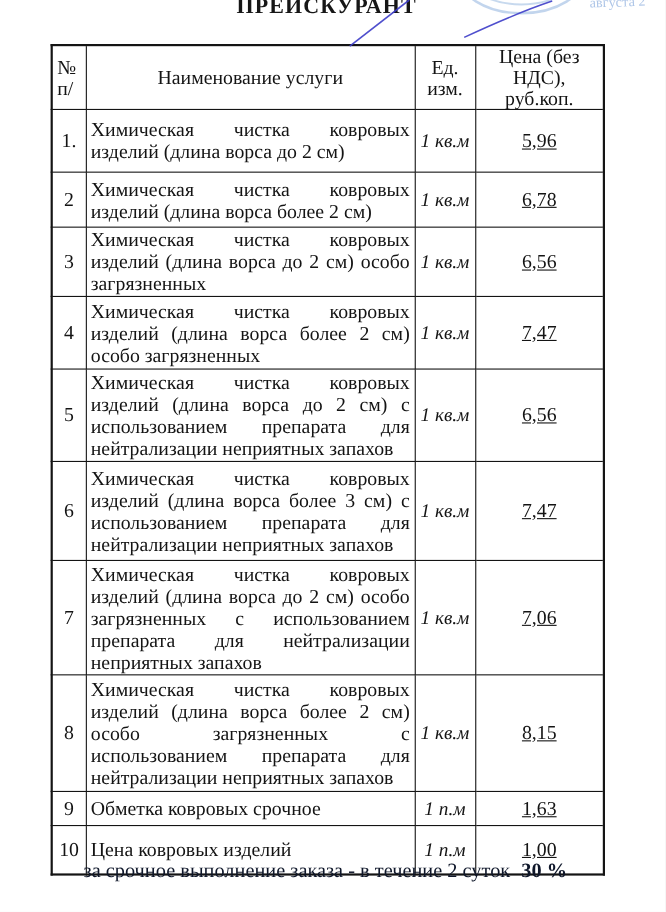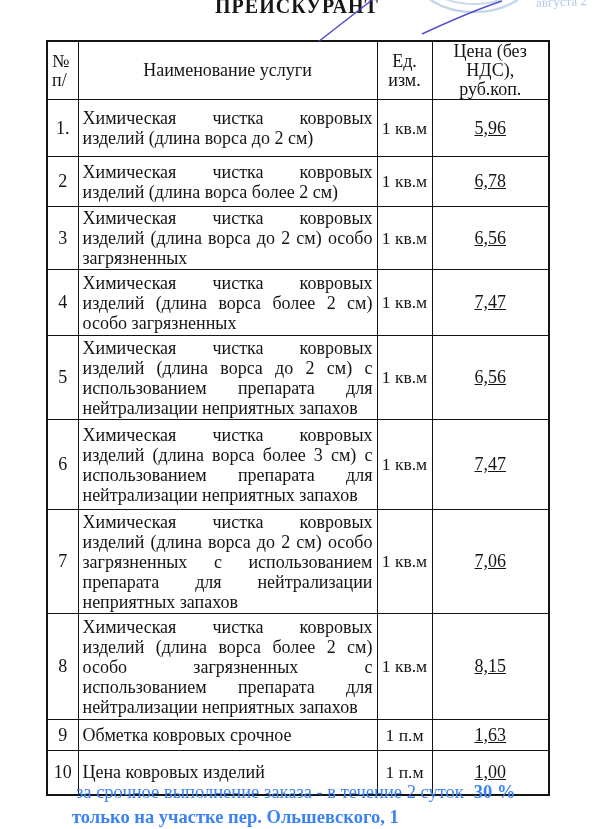--- a/index.html
+++ b/index.html
@@ -74,35 +74,36 @@
   td.name{
     text-align:justify;
     padding:1px 4px;
     line-height:20px;
   }
   td.unit{
     text-align:center;
     white-space:nowrap;
     padding:0 2px;
     font-size:17.5px;
+    font-style:italic;
   }
   td.price{text-align:center;padding:0 2px;text-decoration:underline;}
   tr.r1{height:57px;} tr.r2{height:50px;} tr.r3{height:56px;}
   tr.r4{height:66px;} tr.r5{height:84px;} tr.r6{height:90px;}
   tr.r7{height:104px;} tr.r8{height:106px;} tr.r9{height:31px;}
   tr.r10{height:44px;}
   
   .footnote{
     position:absolute;
     top:780px;
     left:46px;
     width:520px;
     font-size:18.5px;
     line-height:25px;
-    color:#3b82f6;
+    color:#0f172a;
   }
   .footnote .fl1{padding-left:30px;}
   .footnote .fl1 b{margin-left:10px;}
   .footnote .fl2{padding-left:26px;font-weight:bold;}
 </style>
 </head>
 <body>
 
 <div class="page">
 
@@ -208,16 +209,15 @@
         <td class="unit">1 п.м</td>
         <td class="price">1,00</td>
       </tr>
     </tbody>
   </table>
 
   <div class="footnote">
     <div class="fl1">
       <span>за срочное выполнение заказа  - в течение 2 суток</span><b>30 %</b>
     </div>
-    <div class="fl2">только на участке пер. Ольшевского, 1</div>
   </div>
 
 </div>
 
 </body></html>

